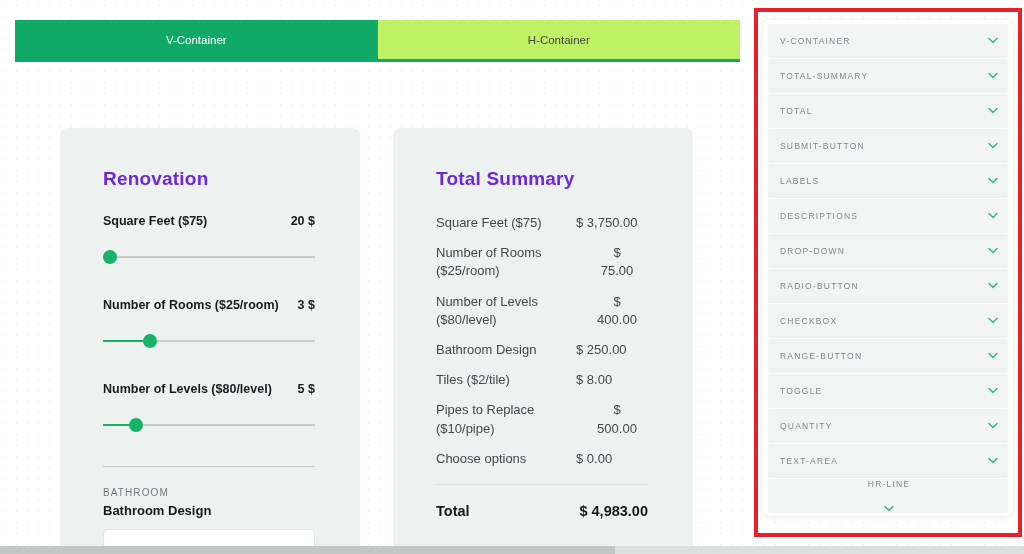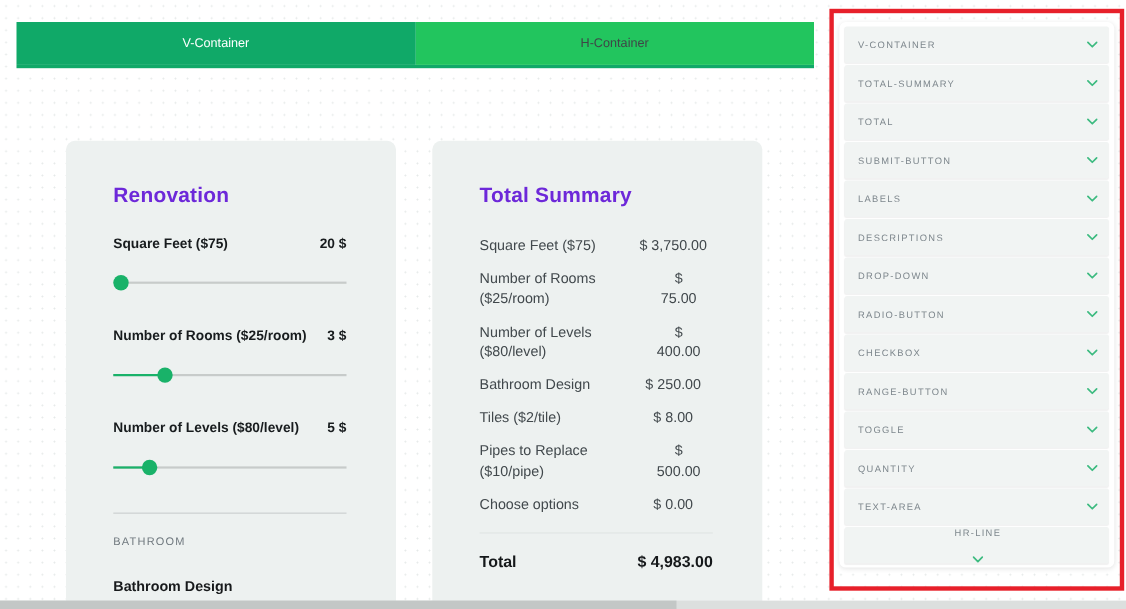--- a/index.html
+++ b/index.html
@@ -16,45 +16,45 @@
     background-color:#ffffff;
     background-image:radial-gradient(#e4e8e7 0.8px, transparent 0.9px);
     background-size:11px 11px;
   }
   
   .tabbar{position:absolute;left:15px;top:20px;width:725px;}
   .tabs{display:flex;width:100%;}
   .tab{flex:1;height:39px;border:none;display:flex;align-items:center;justify-content:center;
        font-family:inherit;font-size:11.5px;cursor:pointer;}
   .tab.active{background:var(--green);color:#ffffff;}
-  .tab.inactive{background:#22c55e;color:#3f4547;}
+  .tab.inactive{background:#bef264;color:#3f4547;}
   .tab-underline{height:3px;background:var(--green);width:100%;}
   
   .card{position:absolute;top:128px;width:300px;background:#edf1f0;border-radius:8px;
         padding:40px 45px 0 43px;}
   .card-renovation{left:60px;height:470px;}
   .card-summary{left:393px;height:428px;}
   .card-title{margin:0 0 24px 0;font-size:19px;font-weight:bold;color:#6d28d9;letter-spacing:.2px;}
   
   .slider-head{display:flex;justify-content:space-between;align-items:baseline;
                font-size:12.5px;font-weight:bold;color:#181c1e;margin-bottom:22px;}
   .slider{position:relative;height:14px;margin-bottom:34px;cursor:pointer;}
   .slider .track{position:absolute;left:0;right:0;top:6px;height:2px;background:#c7cbca;}
   .slider .fill{position:absolute;left:0;top:6px;height:2px;background:var(--green-bright);}
   .slider .thumb{position:absolute;top:0;width:14px;height:14px;border-radius:50%;background:var(--green-bright);}
   .card-divider{border:none;border-top:1px solid #c9cecd;margin:33px 0 20px 0;}
-  .section-label{font-size:10px;color:#6f787e;letter-spacing:1.1px;margin-bottom:27px;}
+  .section-label{font-size:10px;color:#6f787e;letter-spacing:1.1px;margin-bottom:5px;}
   .field-label{font-size:13px;font-weight:bold;color:#17191b;margin-bottom:11px;}
   .select{height:46px;background:#fff;border:1px solid #e2e6e5;border-radius:4px;
           display:flex;align-items:center;padding:0 12px;font-size:13px;color:#333;cursor:pointer;}
   
   .sum-row{display:flex;justify-content:space-between;margin-bottom:12px;
            font-size:13px;color:#41484c;line-height:1.4;}
   .sum-label{max-width:146px;}
-  .sum-value{width:72px;text-align:center;white-space:pre-line;}
+  .sum-value{width:72px;text-align:left;white-space:pre-line;}
   .sum-value.two-line{text-align:center;width:62px;}
   .sum-divider{border:none;border-top:1px solid #dfe4e3;margin:16px 0 18px 0;}
   .total-row{display:flex;justify-content:space-between;font-size:14.5px;font-weight:bold;color:#15181a;}
   
   .red-highlight{position:absolute;left:754px;top:8px;width:268px;height:529px;
                  border:4px solid var(--red);}
   .inspector{position:absolute;left:5px;top:8px;width:250px;background:#ffffff;border-radius:6px;
              padding:4px 5px;box-shadow:0 1px 5px rgba(0,0,0,.10);}
   .acc-row{width:100%;height:33px;margin-bottom:2px;background:#f1f4f3;border:none;border-radius:2px;
            display:flex;align-items:center;justify-content:space-between;padding:0 10px 0 12px;

